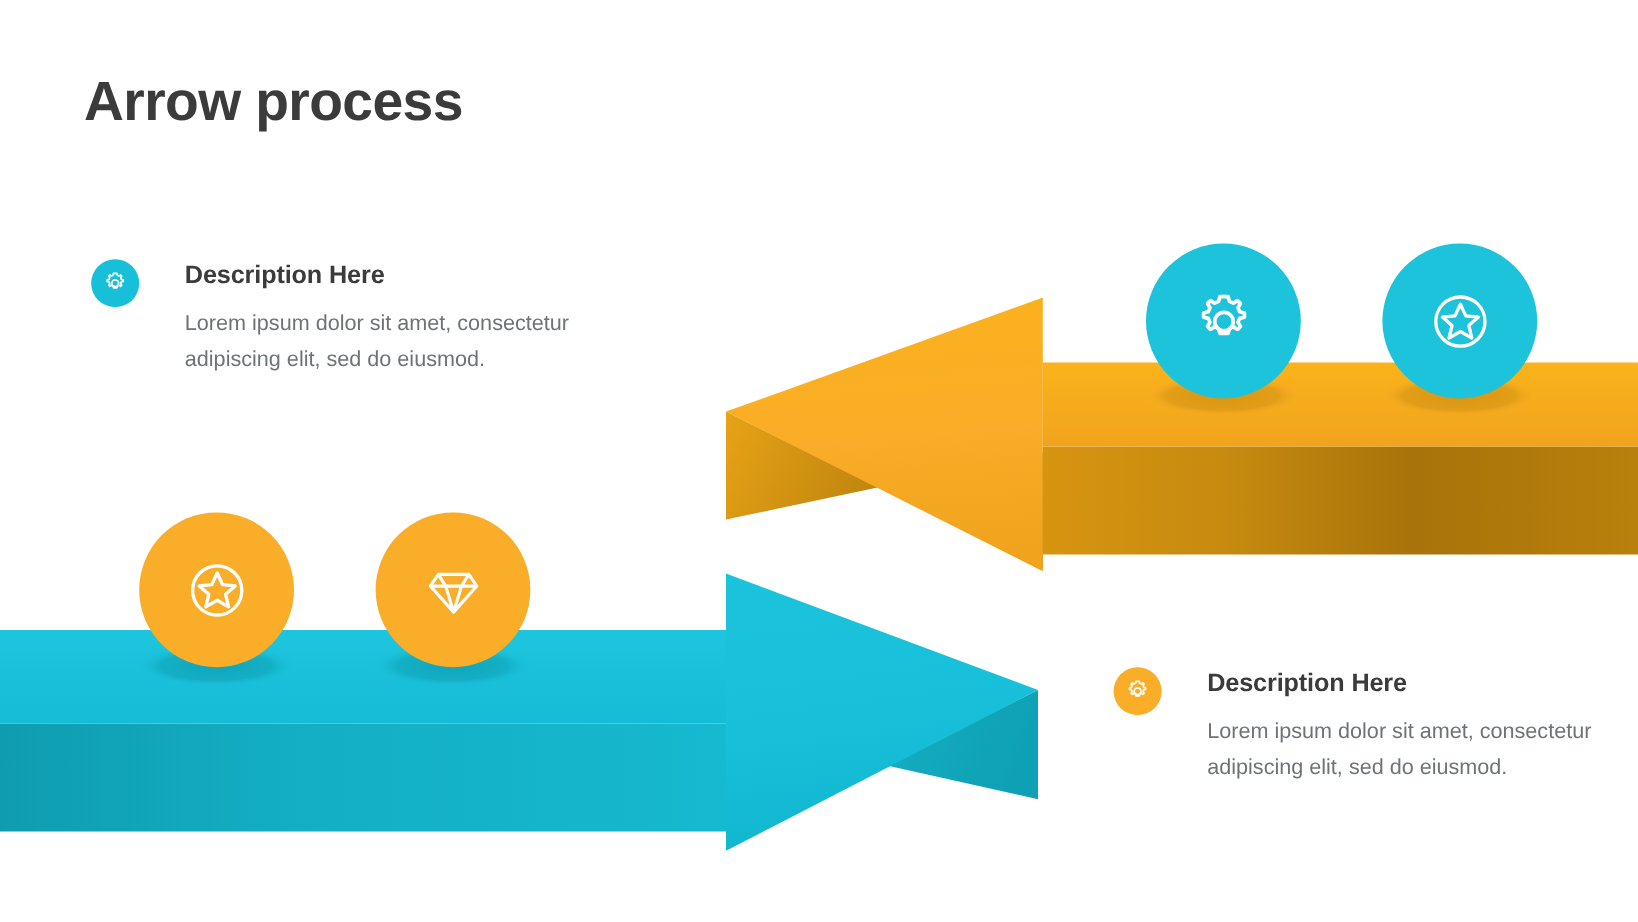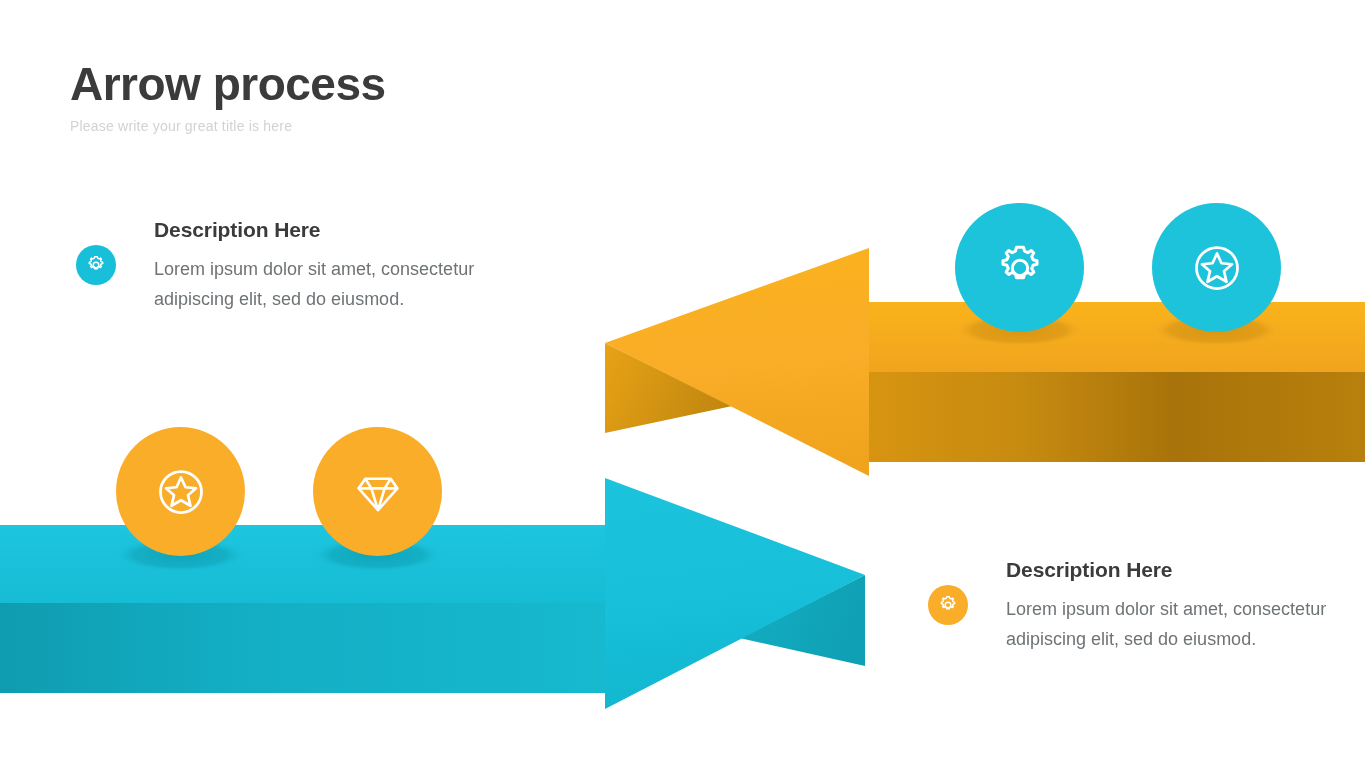--- a/index.html
+++ b/index.html
@@ -33,21 +33,21 @@
   }
 
   
   #artwork {
     position: absolute;
     left: 0; top: 0;
     width: 1365px; height: 768px;
   }
 
   
-  .desc-block { position: absolute; display: flex; align-items: center; }
+  .desc-block { position: absolute; display: flex; align-items: flex-start; }
   #desc-top-left { left: 76px; top: 216px; width: 470px; }
   #desc-bottom-right { left: 928px; top: 556px; width: 400px; }
 
   .desc-badge {
     flex: 0 0 auto;
     width: 40px; height: 40px;
     border-radius: 50%;
     display: flex; align-items: center; justify-content: center;
   }
   .desc-badge.cyan  { background: #17bfd8; }
@@ -162,21 +162,20 @@
 
       <polygon points="605,478 605,709 865,575" fill="url(#cyanTopGrad)"></polygon>
 
       <ellipse cx="180" cy="555" rx="66" ry="17" fill="url(#shadowCyanBar)"></ellipse>
       <ellipse cx="377" cy="555" rx="66" ry="17" fill="url(#shadowCyanBar)"></ellipse>
     </g>
   </svg>
 
   <div id="header">
     <div id="slide-title">Arrow process</div>
-    <div id="slide-subtitle">Please write your great title is here</div>
   </div>
 
   <div class="marker cyan" style="left:955px; top:203px; width:129px; height:129px;">
     <svg width="56" height="56" viewBox="0 0 48 48">
       <path fill="none" stroke="#ffffff" stroke-width="2.6" stroke-linejoin="round" d="M24 6.2 l3.0 0.0 0.9 3.4 2.8 1.2 3.0-1.8 2.1 2.1 -1.8 3.0 1.2 2.8 3.4 0.9 0 3.0 -3.4 0.9 -1.2 2.8 1.8 3.0 -2.1 2.1 -3.0-1.8 -2.8 1.2 -0.9 3.4 -3.0 0 -3.0 0 -0.9-3.4 -2.8-1.2 -3.0 1.8 -2.1-2.1 1.8-3.0 -1.2-2.8 -3.4-0.9 0-3.0 3.4-0.9 1.2-2.8 -1.8-3.0 2.1-2.1 3.0 1.8 2.8-1.2 0.9-3.4 3.0 0 Z"></path>
       <circle cx="24" cy="24" r="6.6" fill="none" stroke="#ffffff" stroke-width="2.6"></circle>
     </svg>
   </div>
 
   <div class="marker cyan" style="left:1152px; top:203px; width:129px; height:129px;">

